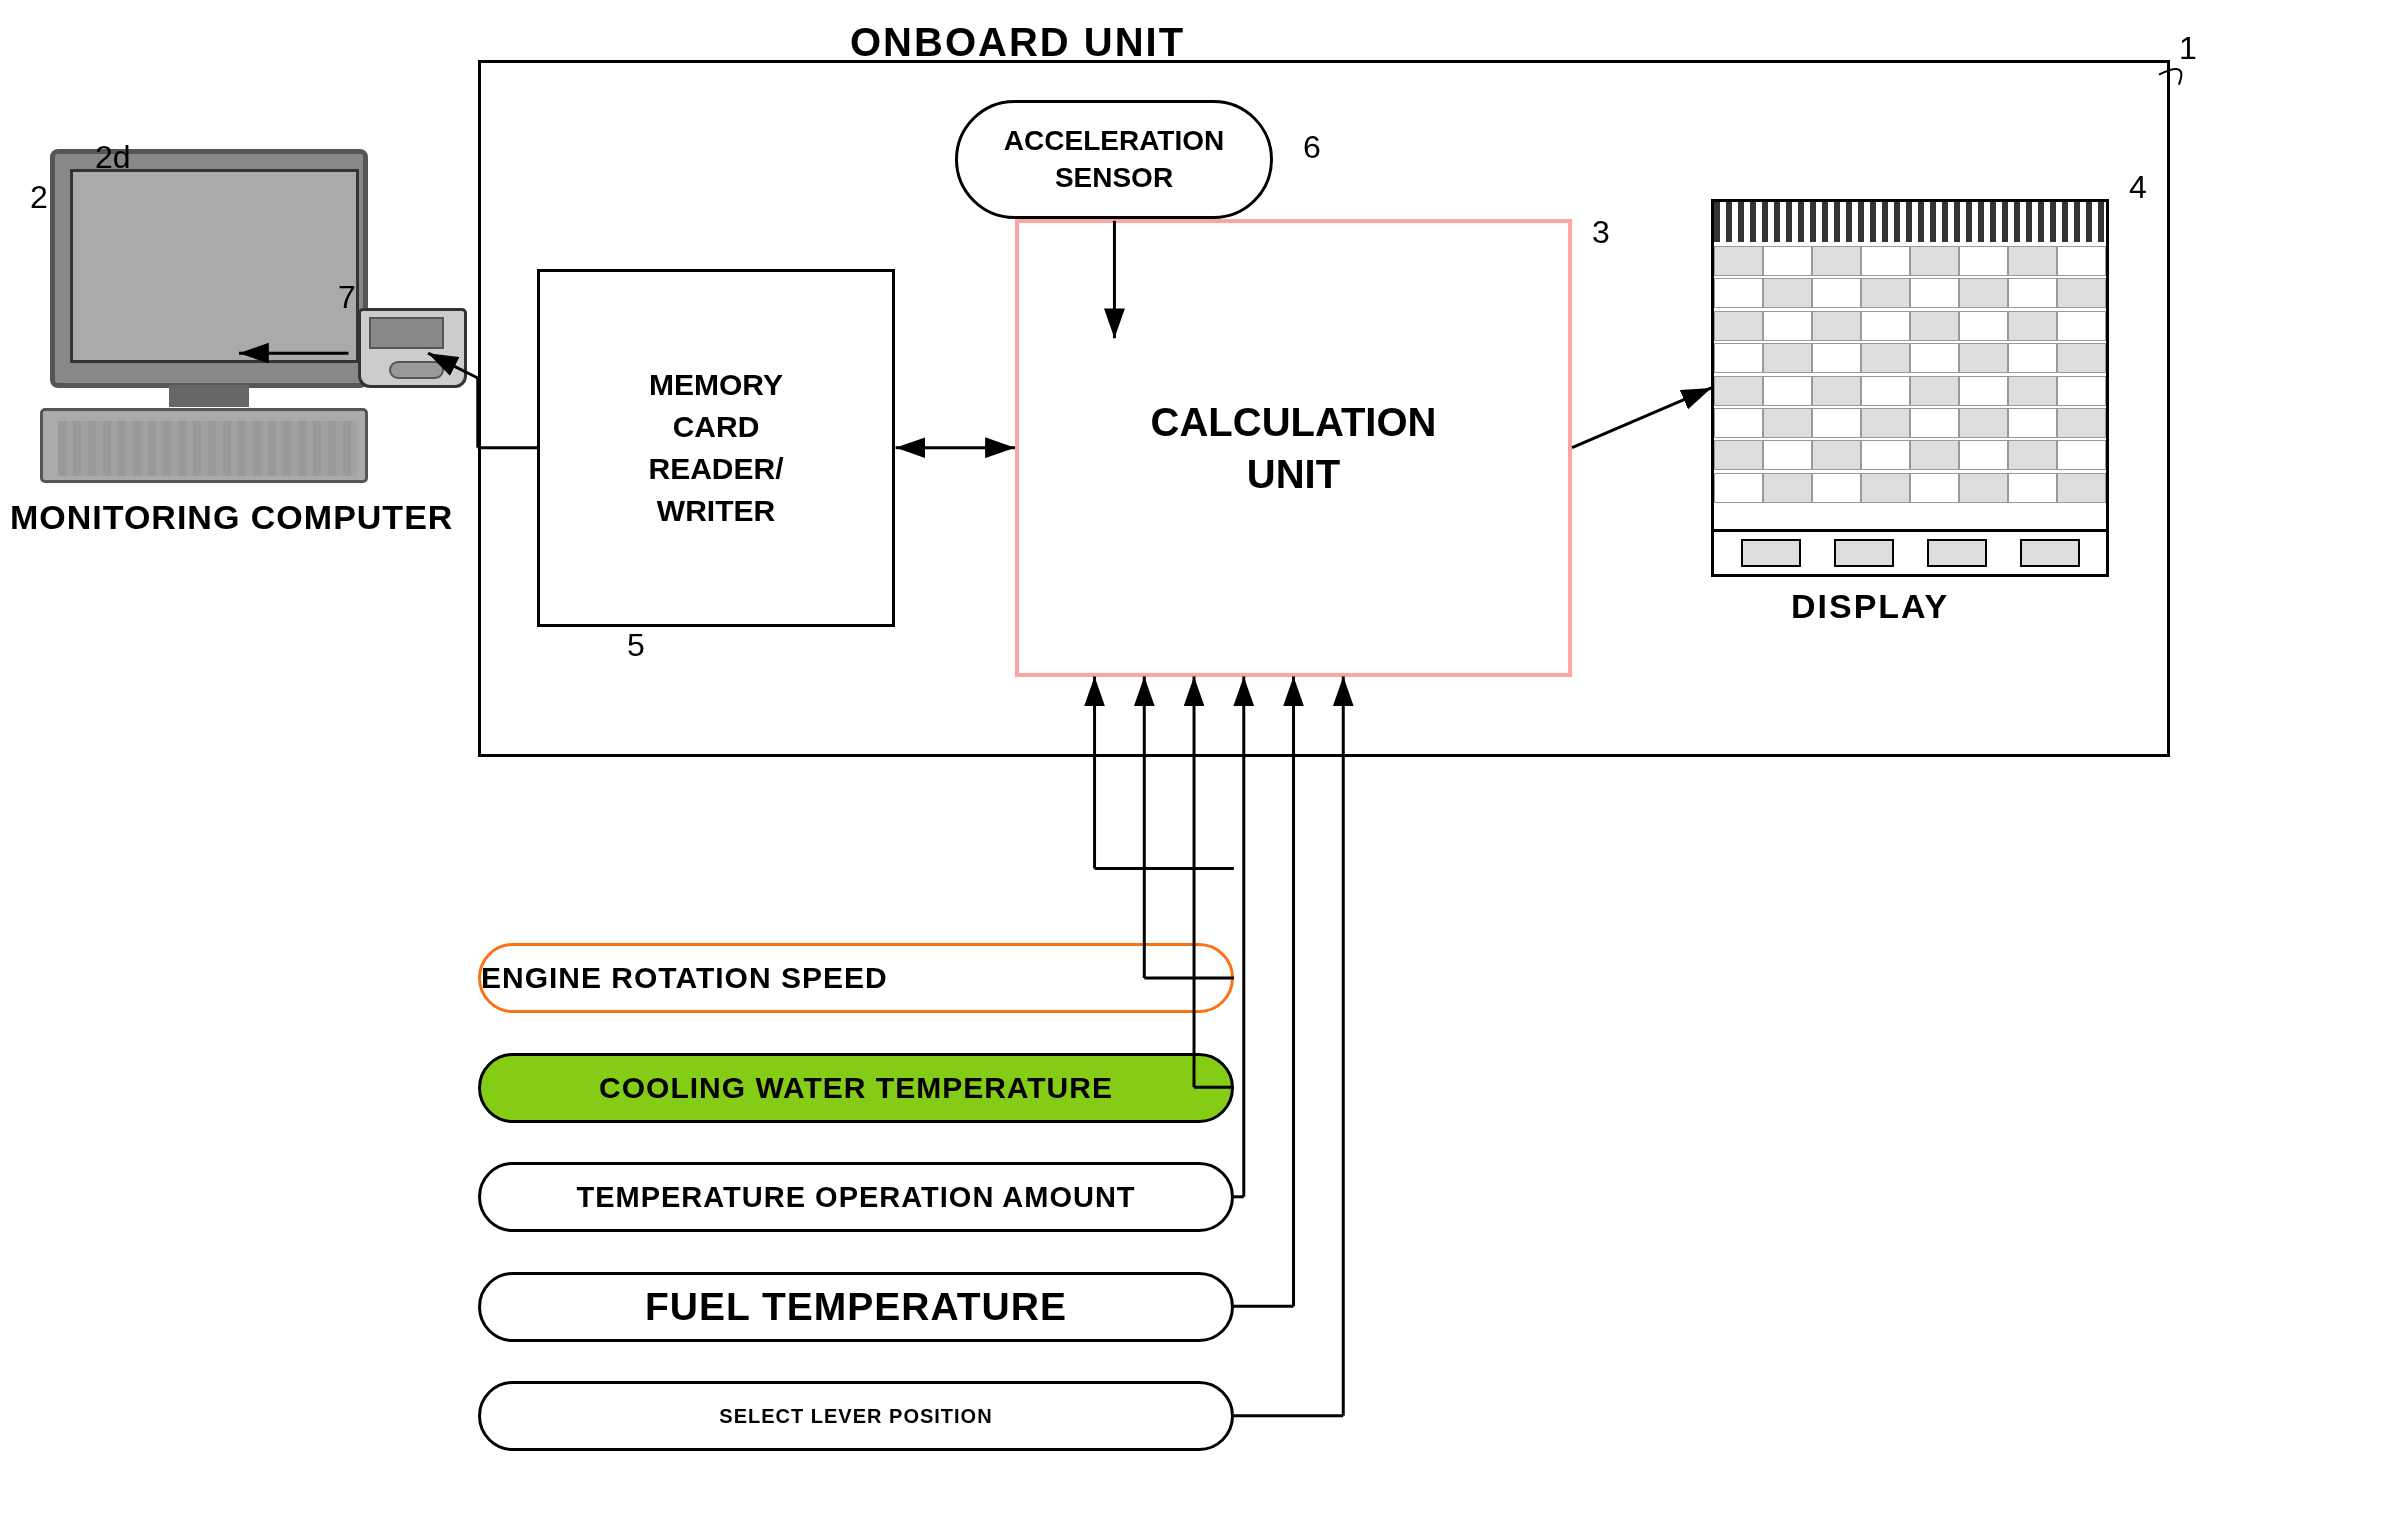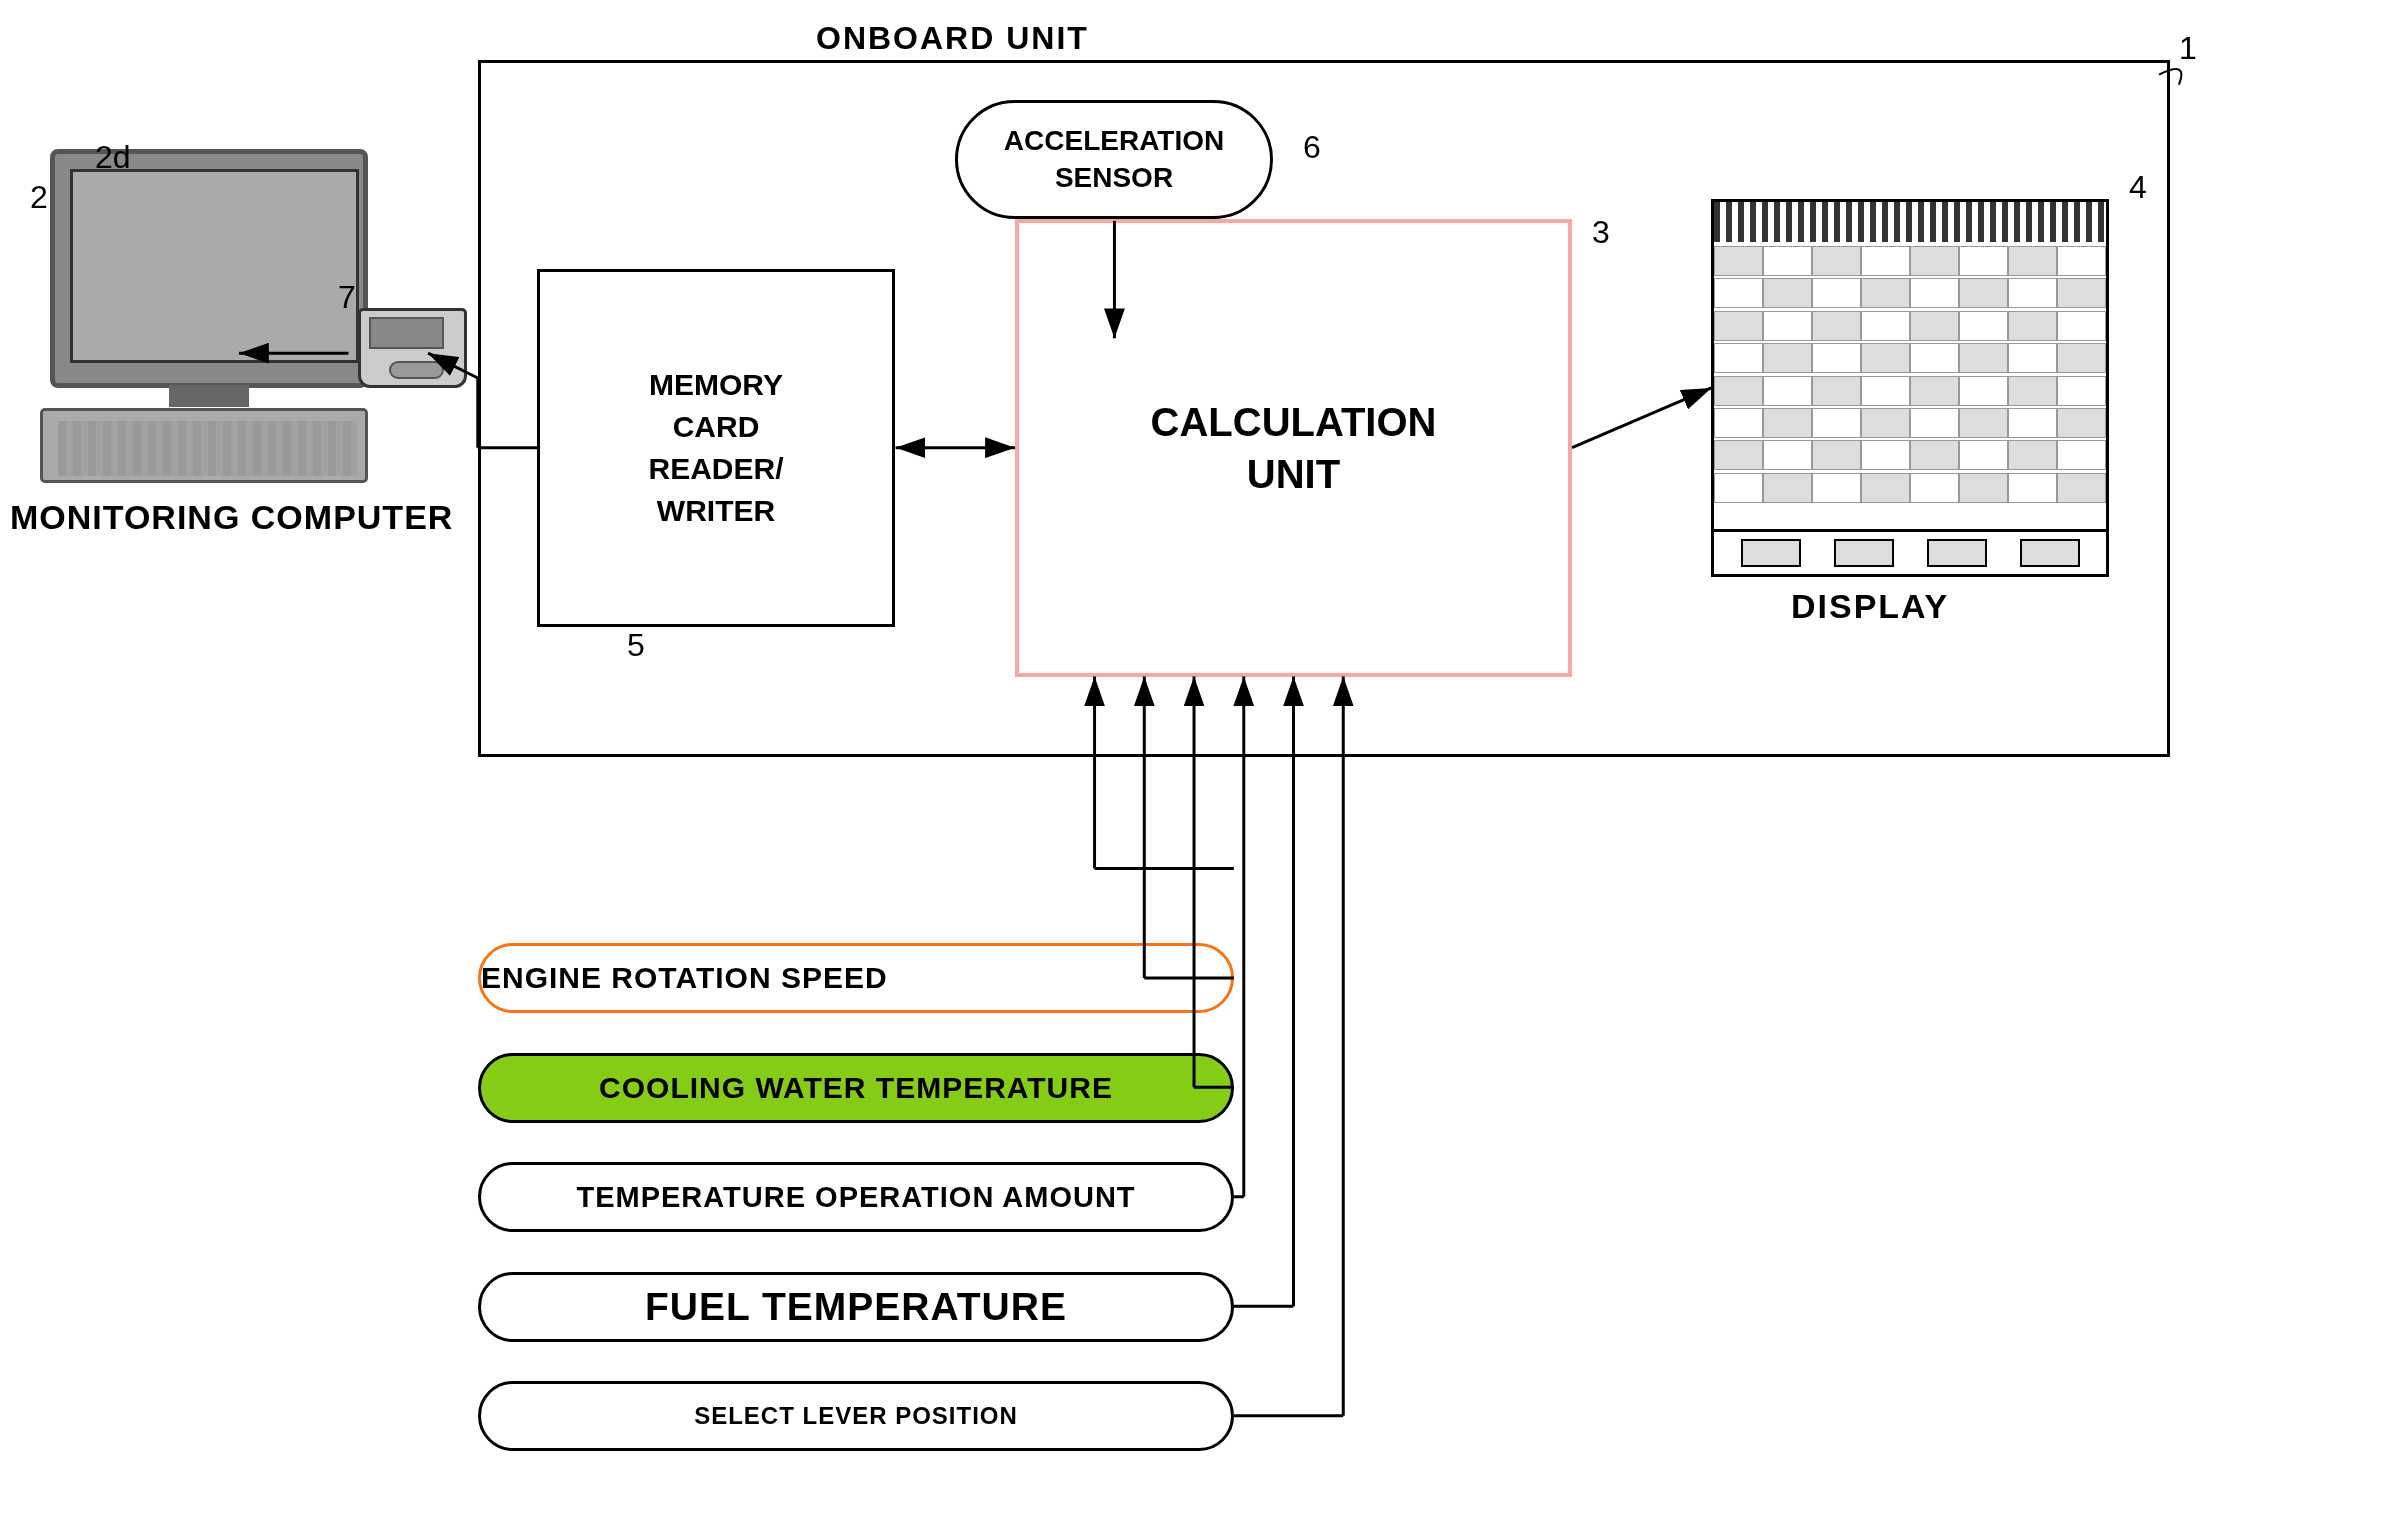--- a/index.html
+++ b/index.html
@@ -26,22 +26,22 @@
       left: 478px;
       width: 1692px;
       height: 697px;
       border: 3px solid #000;
       border-radius: 0px;
     }
 
     .onboard-unit-label {
       position: absolute;
       top: 20px;
-      left: 816px;
-      font-size: 32px;
+      left: 850px;
+      font-size: 40px;
       font-weight: bold;
       letter-spacing: 2px;
     }
 
     .ref-num-1 {
       position: absolute;
       top: 30px;
       left: 2179px;
       font-size: 32px;
     }
@@ -377,21 +377,21 @@
 
   <div style="position:absolute;top:1162px;left:478px;width:756px;height:70px;border:3px solid #000;border-radius:35px;display:flex;align-items:center;justify-content:center;background:#fff;">
     <span style="font-size:29px;font-weight:bold;letter-spacing:1px;">TEMPERATURE OPERATION AMOUNT</span>
   </div>
 
   <div style="position:absolute;top:1272px;left:478px;width:756px;height:70px;border:3px solid #000;border-radius:35px;display:flex;align-items:center;justify-content:center;background:#fff;">
     <span style="font-size:39px;font-weight:bold;letter-spacing:1px;">FUEL TEMPERATURE</span>
   </div>
 
   <div style="position:absolute;top:1381px;left:478px;width:756px;height:70px;border:3px solid #000;border-radius:35px;display:flex;align-items:center;justify-content:center;background:#fff;">
-    <span style="font-size:24px;font-weight:bold;letter-spacing:1px;">SELECT LEVER POSITION</span>
+    <span style="font-size:20px;font-weight:bold;letter-spacing:1px;">SELECT LEVER POSITION</span>
   </div>
 
   <svg class="arrows-svg" viewBox="0 0 2413 1547" width="2401" height="1539">
     <defs>
       <marker id="arrowhead" markerWidth="10" markerHeight="7" refX="10" refY="3.5" orient="auto">
         <polygon points="0 0, 10 3.5, 0 7" fill="#000"></polygon>
       </marker>
       <marker id="arrowhead-rev" markerWidth="10" markerHeight="7" refX="0" refY="3.5" orient="auto">
         <polygon points="10 0, 0 3.5, 10 7" fill="#000"></polygon>
       </marker>

